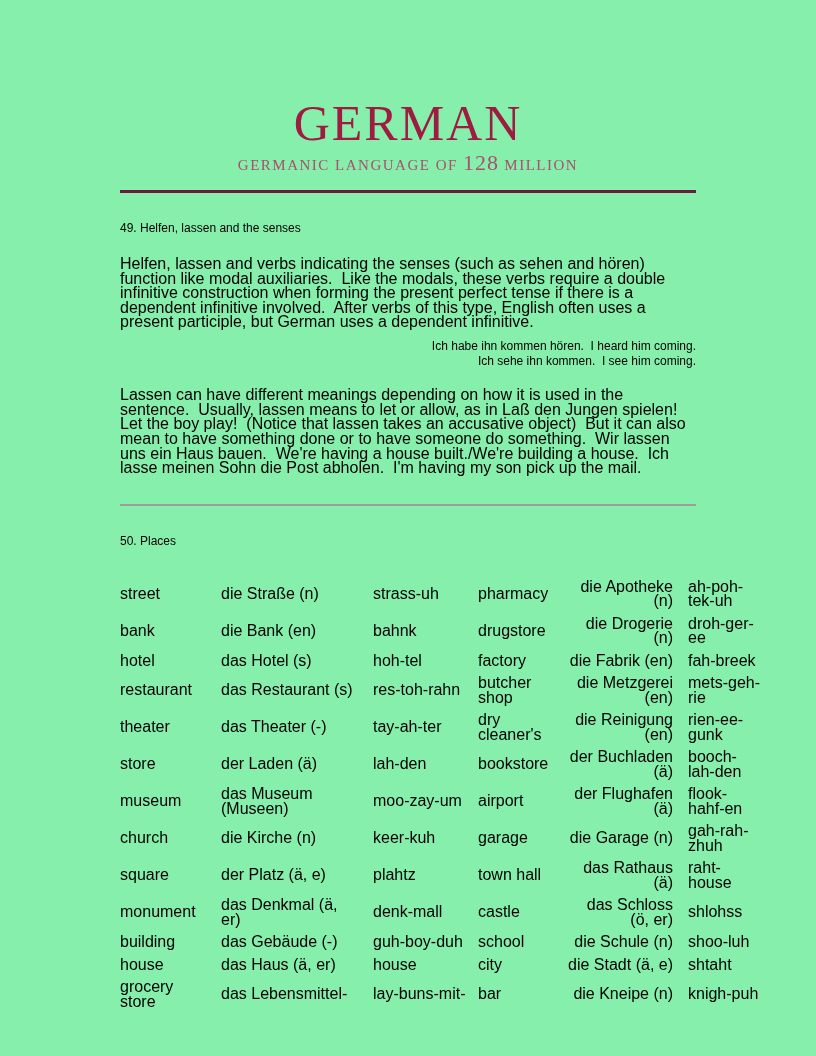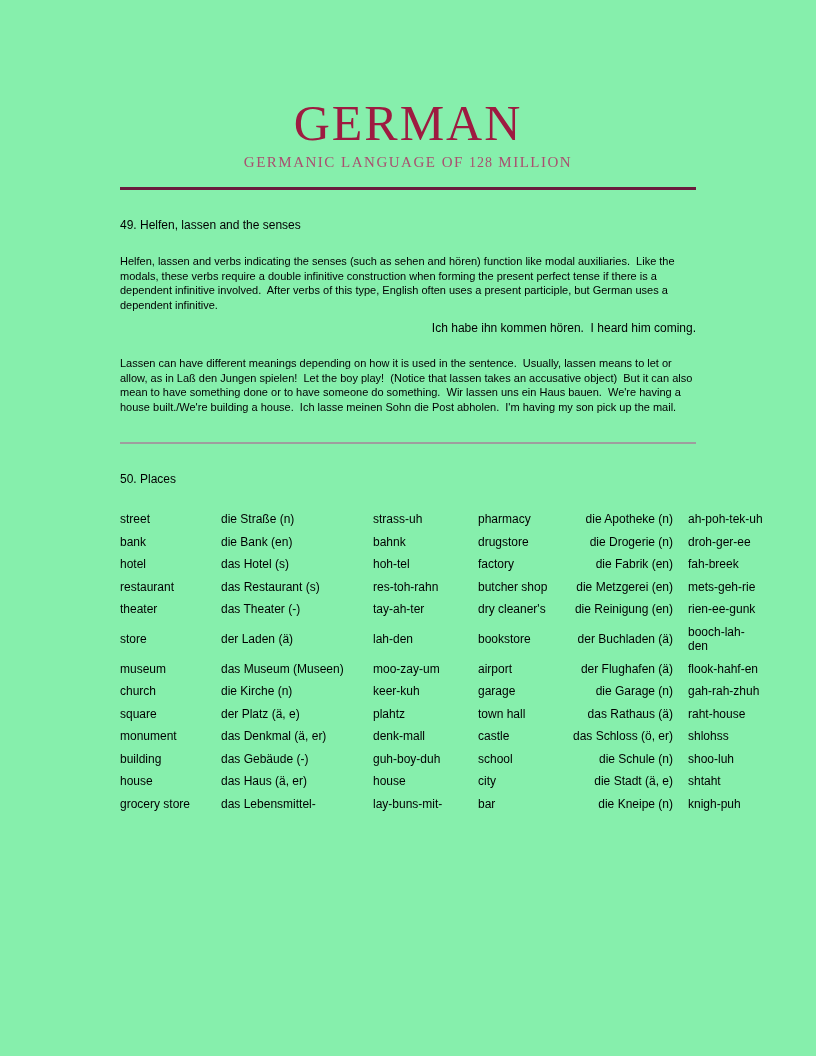--- a/index.html
+++ b/index.html
@@ -21,51 +21,51 @@
     color:var(--logo-title,#9e1b41);
   }
   .logo-subtitle{
     margin-top:5px;
     font-family:"Liberation Serif","DejaVu Serif",serif;
     font-size:15px;line-height:19px;
     letter-spacing:1.5px;
     color:var(--logo-subtitle,#aa4f70);
     white-space:pre-wrap;
   }
-  .logo-subtitle .big-number{font-size:14px;letter-spacing:1px;}
+  .logo-subtitle .big-number{font-size:22px;letter-spacing:1px;}
   .rule-maroon{
     height:3px;border:none;margin:15px 0 0 0;
     background:var(--maroon,#6b1c3e);
   }
   .rule-gray{
     height:2px;border:none;margin:28px 0 0 0;
     background:var(--gray-rule,#9e9e9e);
   }
   
   .section-heading{
     font-size:12px;font-weight:normal;
     margin:26px 0 0 0;line-height:18px;color:#000;
   }
   .para{
-    font-size:11px;line-height:14.6px;
+    font-size:16px;line-height:14.6px;
     margin:20px 0 0 0;
     white-space:pre-wrap;
   }
   .examples{margin-top:9px;text-align:right;}
   .example-line{
     font-size:12px;line-height:14.6px;
     white-space:pre-wrap;
   }
   
   .places-table{
-    margin-top:20px;
+    margin-top:26px;
     border-collapse:collapse;
     table-layout:fixed;
     width:576px;
-    font-size:12px;line-height:14.5px;
+    font-size:16px;line-height:14.5px;
   }
   .places-table td{
     vertical-align:middle;
     padding:4px 0;
     overflow-wrap:break-word;
   }
   .places-table td:nth-child(1){width:87px;padding-right:14px;}
   .places-table td:nth-child(2){width:136px;padding-right:16px;}
   .places-table td:nth-child(3){width:97px;padding-right:8px;}
   .places-table td:nth-child(4){width:76px;padding-right:14px;}
@@ -84,20 +84,21 @@
     </div>
 
     <hr class="rule-maroon">
 
     <h1 class="section-heading">49. Helfen, lassen and the senses</h1>
 
     <p class="para">Helfen, lassen and verbs indicating the senses (such as sehen and hören) function like modal auxiliaries.  Like the modals, these verbs require a double infinitive construction when forming the present perfect tense if there is a dependent infinitive involved.  After verbs of this type, English often uses a present participle, but German uses a dependent infinitive.</p>
 
     <div class="examples">
       <div class="example-line">Ich habe ihn kommen hören.  I heard him coming.</div>
+      <div class="example-line">Ich sehe ihn kommen.  I see him coming.</div>
     </div>
 
     <p class="para">Lassen can have different meanings depending on how it is used in the sentence.  Usually, lassen means to let or allow, as in Laß den Jungen spielen!  Let the boy play!  (Notice that lassen takes an accusative object)  But it can also mean to have something done or to have someone do something.  Wir lassen uns ein Haus bauen.  We're having a house built./We're building a house.  Ich lasse meinen Sohn die Post abholen.  I'm having my son pick up the mail.</p>
 
     <hr class="rule-gray">
 
     <h1 class="section-heading">50. Places</h1>
 
     <table class="places-table">
       <tbody>

